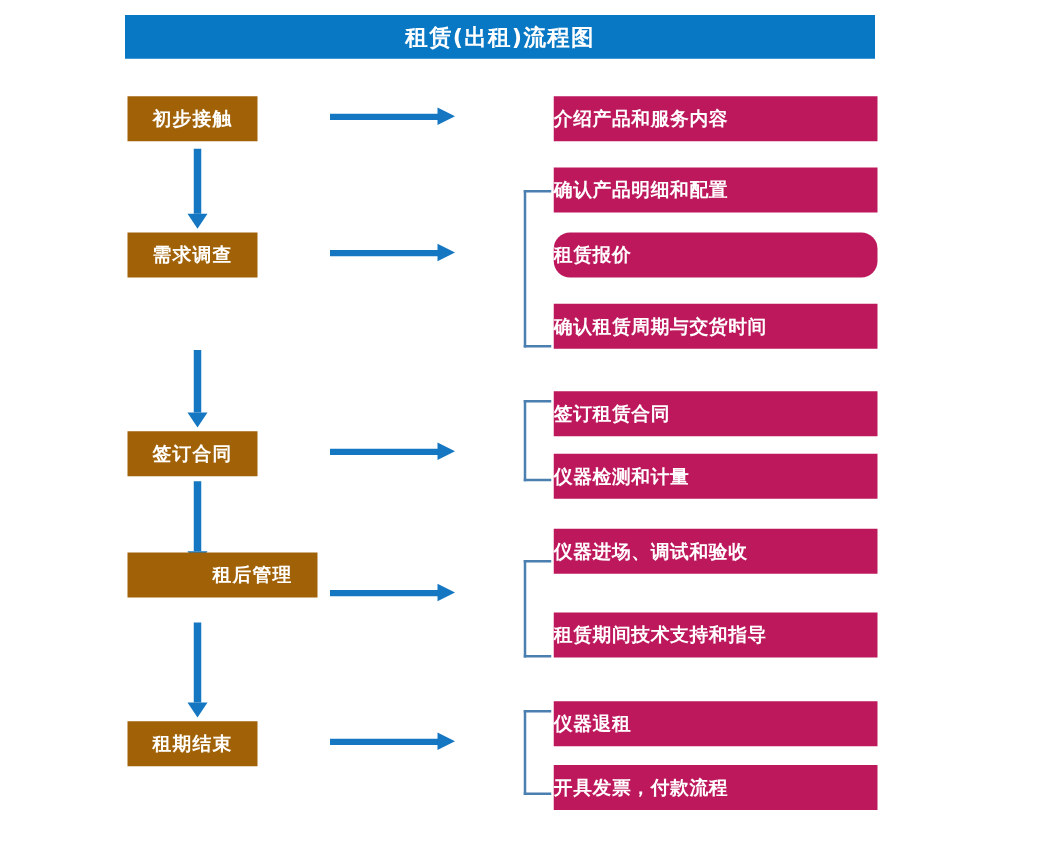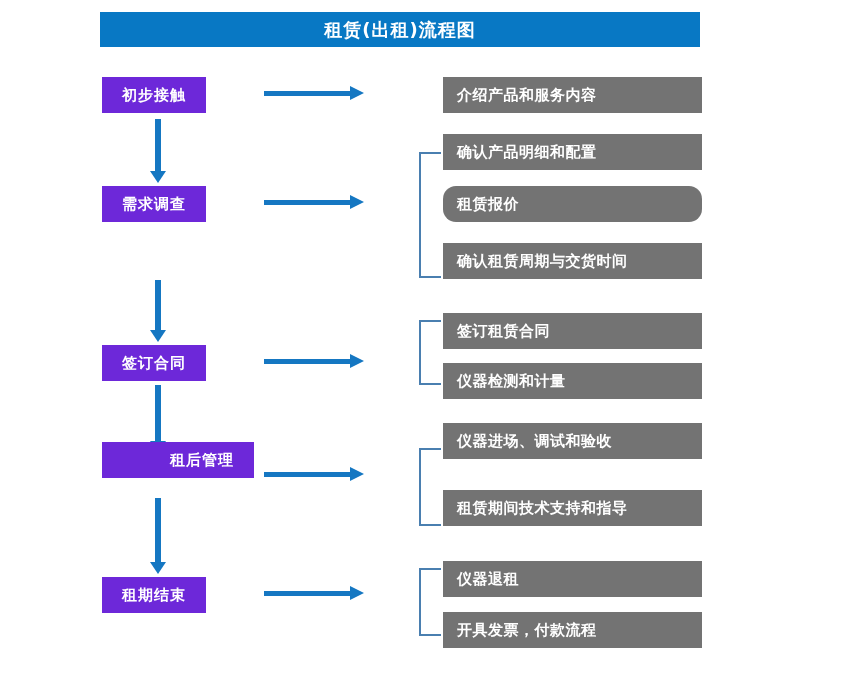--- a/index.html
+++ b/index.html
@@ -36,43 +36,42 @@
     justify-content: center;
     letter-spacing: 1px;
   }
 
   
   .stage-box {
     position: absolute;
     left: 102px;
     width: 104px;
     height: 36px;
-    background: #6d28d9;
+    background: #a16207;
     color: #ffffff;
     font-size: 15px;
     font-weight: bold;
     display: flex;
     align-items: center;
     justify-content: center;
     letter-spacing: 1px;
   }
 
   
   .detail-box {
     position: absolute;
     left: 443px;
     width: 259px;
     height: 36px;
-    background: #737373;
+    background: #be185d;
     color: #ffffff;
     font-size: 15px;
     font-weight: bold;
     display: flex;
     align-items: center;
-    padding-left: 14px;
     box-sizing: border-box;
     letter-spacing: 0.5px;
   }
 
   
   .h-arrow {
     position: absolute;
     left: 264px;
     width: 100px;
     height: 14px;

